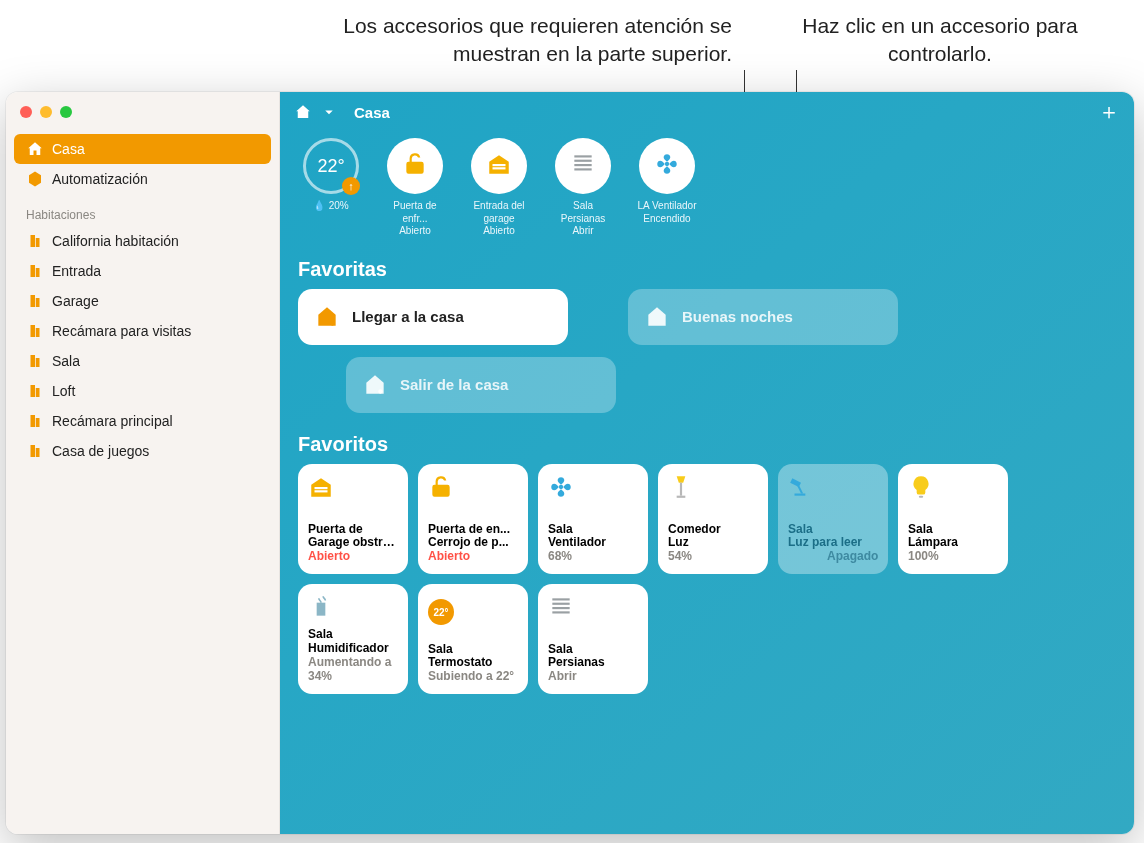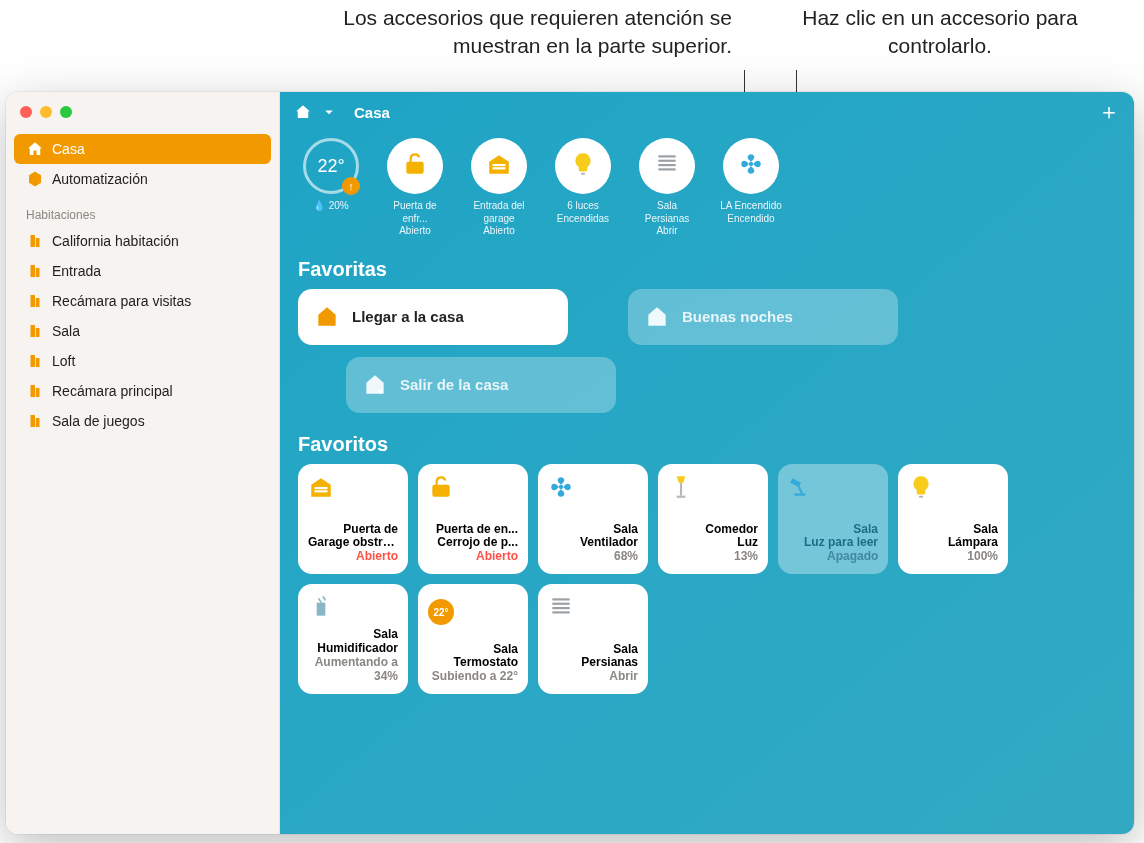--- a/index.html
+++ b/index.html
@@ -1,17 +1,17 @@
 <!DOCTYPE html>
 <html><head>
   <meta charset="utf-8">
   <style>
     * { margin:0; padding:0; box-sizing:border-box; font-family:-apple-system,BlinkMacSystemFont,"Helvetica Neue",sans-serif; -webkit-font-smoothing:antialiased; }
     body { background:#fff; width:1144px; height:843px; position:relative; overflow:hidden; }
-    .callout { position:absolute; top:4px; font-size:21px; color:#222; line-height:1.35; }
+    .callout { position:absolute; top:12px; font-size:21px; color:#222; line-height:1.35; }
     .callout-left { left:252px; width:480px; text-align:right; }
     .callout-right { left:760px; width:360px; text-align:center; }
     .callout-line { position:absolute; width:1px; background:#333; }
     .line-left { left:744px; top:70px; height:110px; }
     .line-right { left:796px; top:70px; height:395px; }
 
     .window { position:absolute; left:6px; top:92px; width:1128px; height:742px; border-radius:12px; overflow:hidden; box-shadow:0 14px 50px rgba(0,0,0,.25),0 0 0 1px rgba(0,0,0,.05); display:flex; }
     .sidebar { width:274px; background:#f7f3f0; border-right:1px solid rgba(0,0,0,.06); }
     .traffic { display:flex; gap:8px; padding:14px 0 0 14px; height:36px; }
     .tl { width:12px; height:12px; border-radius:50%; }
@@ -43,21 +43,21 @@
 
     .section-h { font-size:20px; font-weight:600; padding:20px 18px 8px 18px; color:#fff; }
     .scene-row { display:flex; flex-wrap:wrap; gap:12px; padding:0 18px; }
     .scene { width:270px; height:56px; border-radius:14px; display:flex; align-items:center; gap:12px; padding:0 16px; font-weight:600; font-size:15px; }
     .scene.active { background:#fff; color:#222; }
     .scene.inactive { background:rgba(255,255,255,.28); color:rgba(255,255,255,.85);margin-left:48px; }
     .scene .sicon { width:26px; height:26px; display:flex; align-items:center; justify-content:center; }
     .scene .sicon svg{ width:26px; height:26px; }
 
     .fav-grid { display:flex; flex-wrap:wrap; gap:10px; padding:0 18px; }
-    .tile { width:110px; height:110px; border-radius:14px; background:#fff; padding:10px; display:flex; flex-direction:column;text-align:right; }
+    .tile { width:110px; height:110px; border-radius:14px; background:#fff; padding:10px; display:flex; flex-direction:column; }
     .tile.off { background:rgba(255,255,255,.35); }
     .tile-icon { height:30px; display:flex; align-items:flex-start; }
     .tile-icon .ig { font-size:24px; }
     .tile-text { margin-top:auto; }
     .tile-room { font-size:12px; font-weight:700; color:#000; line-height:1.1; }
     .tile-name { font-size:12px; font-weight:700; color:#000; line-height:1.1; white-space:nowrap; overflow:hidden; text-overflow:ellipsis; }
     .tile-state { font-size:12px; font-weight:600; color:#8a8782; line-height:1.2; }
     .tile-state.red { color:#ff5146; }
     .tile.off .tile-room, .tile.off .tile-name { color:#1b6e87; }
     .tile.off .tile-state { color:#3e8aa1;margin-left:39px; }
@@ -118,20 +118,28 @@
           </svg>
         </span>
         <span>Entrada</span>
       </div>
     <div class="side-item">
         <span class="side-icon">
           <svg viewBox="0 0 24 24">
             <path class="orange-shape" d="M6 4h6v16H6zM13 8h5v12h-5z"></path>
           </svg>
         </span>
+        <span>Garage</span>
+      </div>
+    <div class="side-item">
+        <span class="side-icon">
+          <svg viewBox="0 0 24 24">
+            <path class="orange-shape" d="M6 4h6v16H6zM13 8h5v12h-5z"></path>
+          </svg>
+        </span>
         <span>Recámara para visitas</span>
       </div>
     <div class="side-item">
         <span class="side-icon">
           <svg viewBox="0 0 24 24">
             <path class="orange-shape" d="M6 4h6v16H6zM13 8h5v12h-5z"></path>
           </svg>
         </span>
         <span>Sala</span>
       </div>
@@ -150,21 +158,21 @@
           </svg>
         </span>
         <span>Recámara principal</span>
       </div>
     <div class="side-item">
         <span class="side-icon">
           <svg viewBox="0 0 24 24">
             <path class="orange-shape" d="M6 4h6v16H6zM13 8h5v12h-5z"></path>
           </svg>
         </span>
-        <span>Sala de juegos</span>
+        <span>Casa de juegos</span>
       </div>
   </div>
 
   <div class="main">
     <div class="toolbar">
       <div class="tool-left">
         <span class="tool-icon">
             <svg viewBox="0 0 24 24">
               <path fill="#fff" d="M12 3l9 8h-2v9H5v-9H3z"></path>
             </svg>
@@ -204,45 +212,36 @@
                 <path class="garage" d="M3 10l9-6 9 6v11H3z"></path>
                 <rect x="6" y="12" width="12" height="2" fill="#fff"></rect>
                 <rect x="6" y="15" width="12" height="2" fill="#fff"></rect>
               </svg></span>
           </div>
         <div class="status-label"><span>Entrada del garage</span><br><span>Abierto</span></div>
       </div>
       <div class="status-item">
         <div class="status-circle">
             <span class="glyph"><svg width="26" height="26" viewBox="0 0 24 24">
-                <path class="bulb" d="M12 2a7 7 0 00-4 12.7V17a2 2 0 002 2h4a2 2 0 002-2v-2.3A7 7 0 0012 2z"></path>
-                <rect x="10" y="20" width="4" height="2" rx="1" fill="#b8b8b8"></rect>
-              </svg></span>
-          </div>
-        <div class="status-label"><span>6 luces</span><br><span>Encendidas</span></div>
-      </div>
-      <div class="status-item">
-        <div class="status-circle">
-            <span class="glyph"><svg width="26" height="26" viewBox="0 0 24 24">
                 <rect class="blinds" x="4" y="4" width="16" height="2"></rect>
                 <rect class="blinds" x="4" y="8" width="16" height="2"></rect>
                 <rect class="blinds" x="4" y="12" width="16" height="2"></rect>
                 <rect class="blinds" x="4" y="16" width="16" height="2"></rect>
               </svg></span>
           </div>
         <div class="status-label"><span>Sala Persianas</span><br><span>Abrir</span></div>
       </div>
       <div class="status-item">
         <div class="status-circle">
             <span class="glyph"><svg width="26" height="26" viewBox="0 0 24 24">
                 <circle cx="12" cy="12" r="2" class="fan"></circle>
                 <path class="fan" d="M12 3c3 0 4 3 2 5l-2 2-2-2c-2-2-1-5 2-5zM12 21c-3 0-4-3-2-5l2-2 2 2c2 2 1 5-2 5zM3 12c0-3 3-4 5-2l2 2-2 2c-2 2-5 1-5-2zM21 12c0 3-3 4-5 2l-2-2 2-2c2-2 5-1 5 2z"></path>
               </svg></span>
           </div>
-        <div class="status-label"><span>LA Encendido</span><br><span>Encendido</span></div>
+        <div class="status-label"><span>LA Ventilador</span><br><span>Encendido</span></div>
       </div>
     </div>
 
     <div class="section-h">Favoritas</div>
     <div class="scene-row">
       <div class="scene active">
         <span class="sicon">
             <svg viewBox="0 0 24 24">
               <path fill="#f29900" d="M12 3l8 7v10H4V10z"></path>
               <circle cx="17" cy="18" r="2" fill="#f29900"></circle>
@@ -316,21 +315,21 @@
         <div class="tile-icon">
             <span class="ig"><svg width="26" height="26" viewBox="0 0 24 24">
                 <path fill="#f8cc1b" d="M8 2h8l-2 6h-4z"></path>
                 <rect x="11" y="8" width="2" height="12" fill="#b8b8b8"></rect>
                 <rect x="8" y="20" width="8" height="2" fill="#b8b8b8"></rect>
               </svg></span>
           </div>
         <div class="tile-text">
             <div class="tile-room">Comedor</div>
             <div class="tile-name">Luz</div>
-            <div class="tile-state">13%</div>
+            <div class="tile-state">54%</div>
           </div>
       </div>
       <div class="tile off">
         <div class="tile-icon">
             <span class="ig"><svg width="26" height="26" viewBox="0 0 24 24">
                 <path class="lamp" d="M4 4l8 4-2 4-8-4z"></path>
                 <path class="lamp" d="M10 10l4 8h-2l-4-8z"></path>
                 <rect x="6" y="18" width="10" height="2" class="lamp"></rect>
               </svg></span>
           </div>

